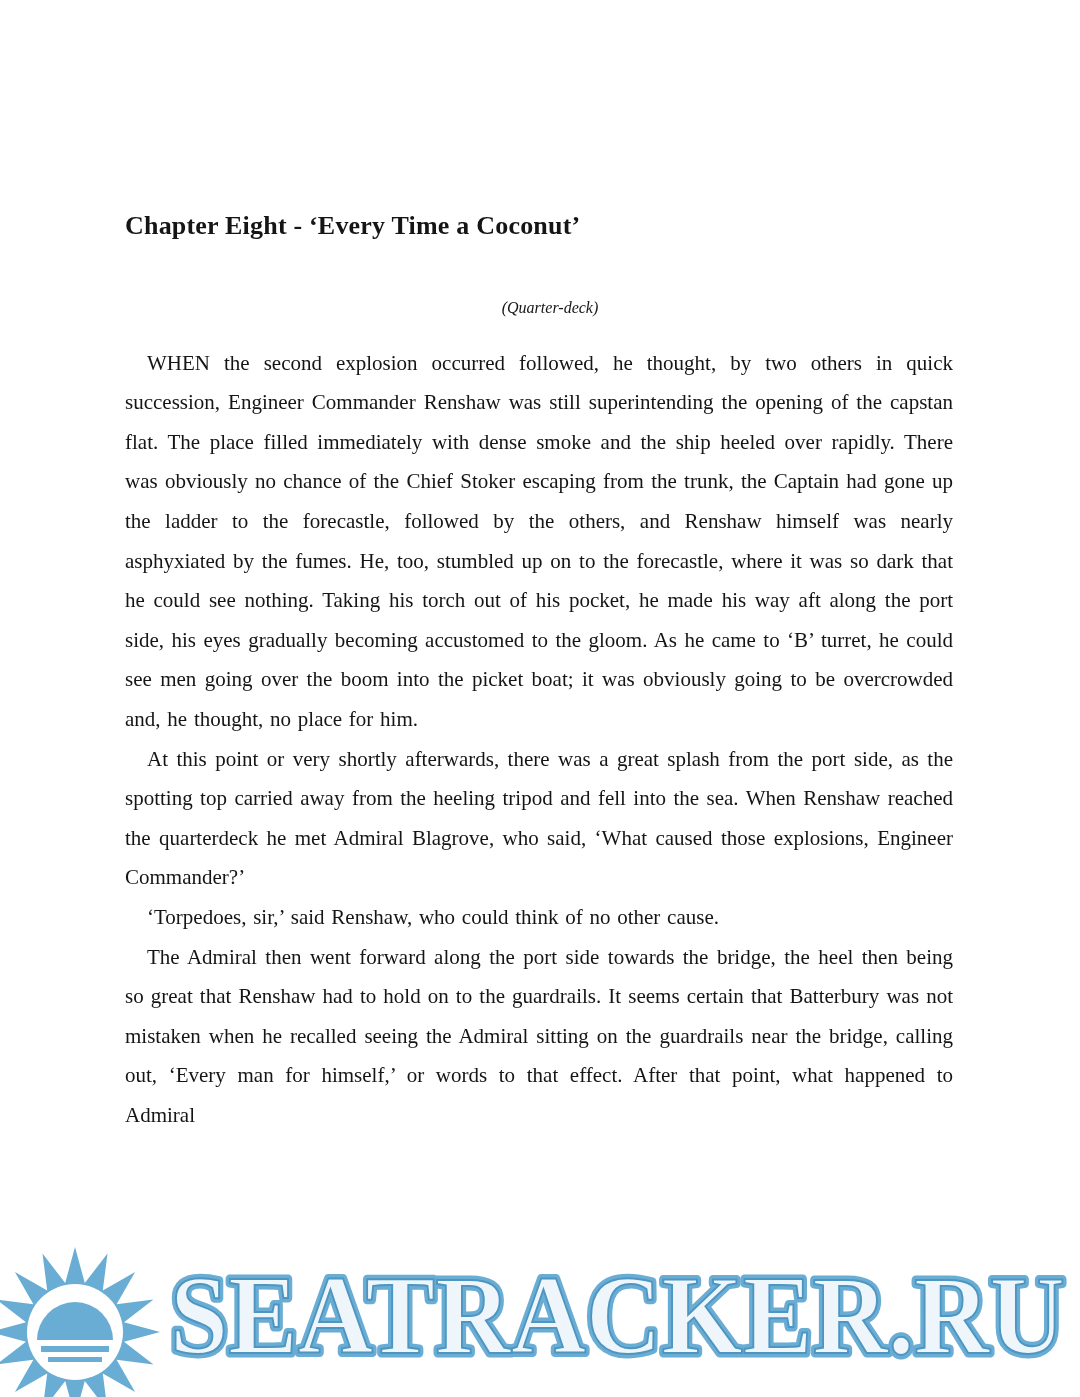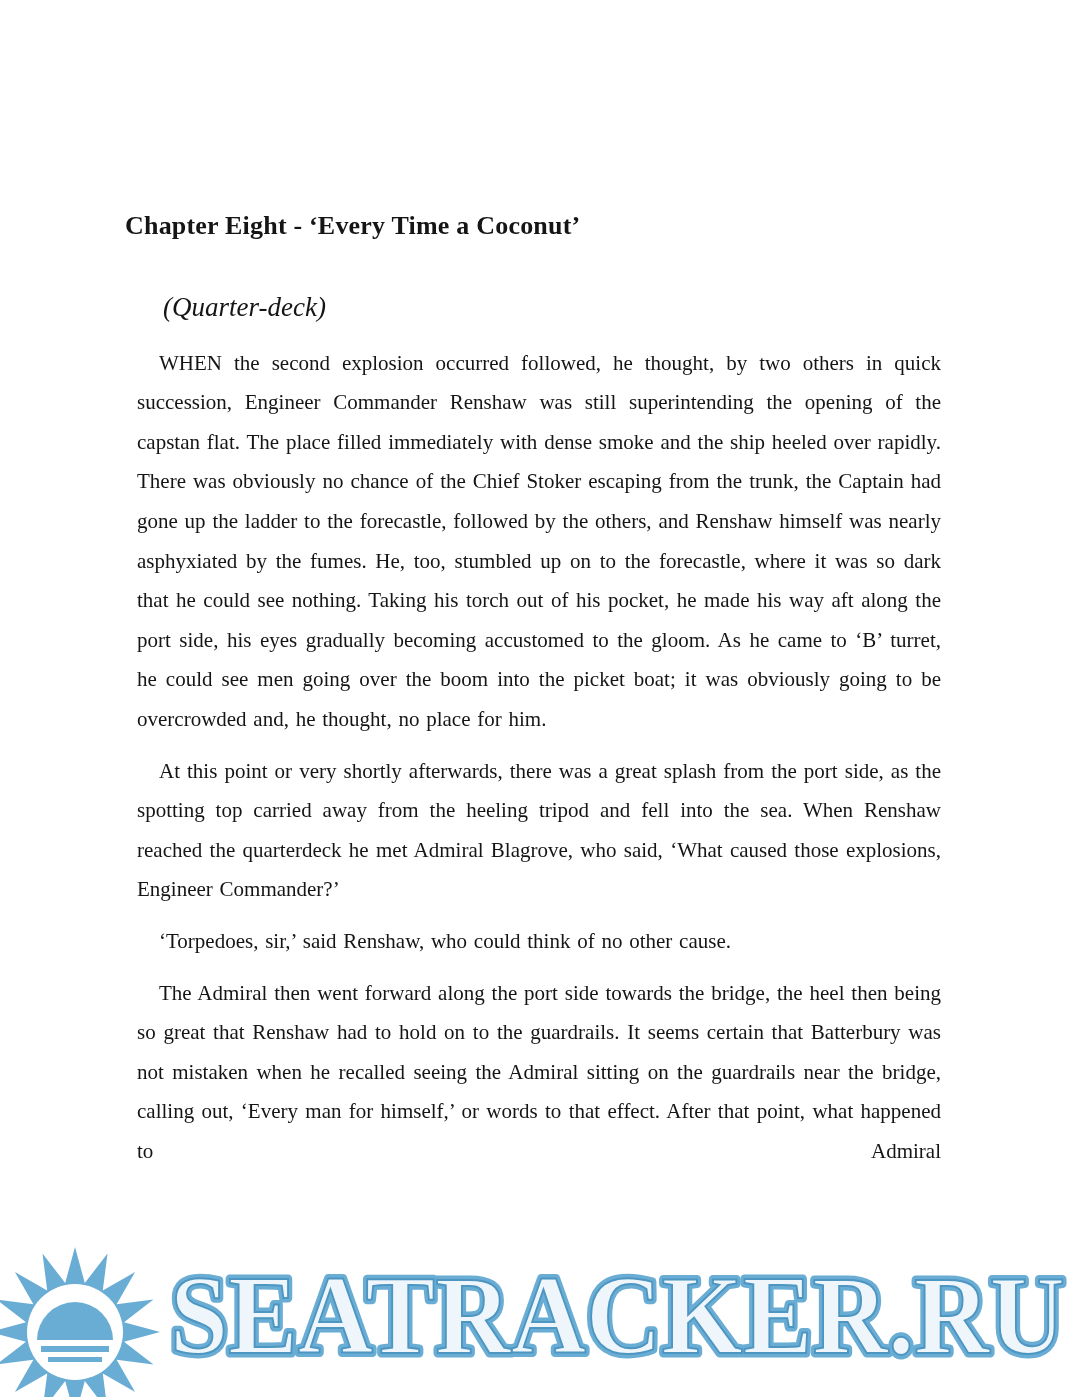--- a/index.html
+++ b/index.html
@@ -24,27 +24,28 @@
   }
   .chapter-title {
     font-size: 26px;
     font-weight: bold;
     line-height: 32px;
     margin: 0 0 46px 0;
     letter-spacing: 0.2px;
   }
   .scene-caption {
     font-style: italic;
-    font-size: 27px;
+    font-size: 16px;
     line-height: 39.6px;
     margin: 16px;
     text-indent: 22px;
+    text-align: center;
   }
   p.body-par {
-    margin: 12px;
+    margin: 0;
     font-size: 21px;
     line-height: 39.6px;
     text-align: justify;
     text-indent: 22px;
     word-spacing: 1.5px;
     hyphens: none;
   }
   p.body-par.cont {
     text-align-last: justify;
   }

